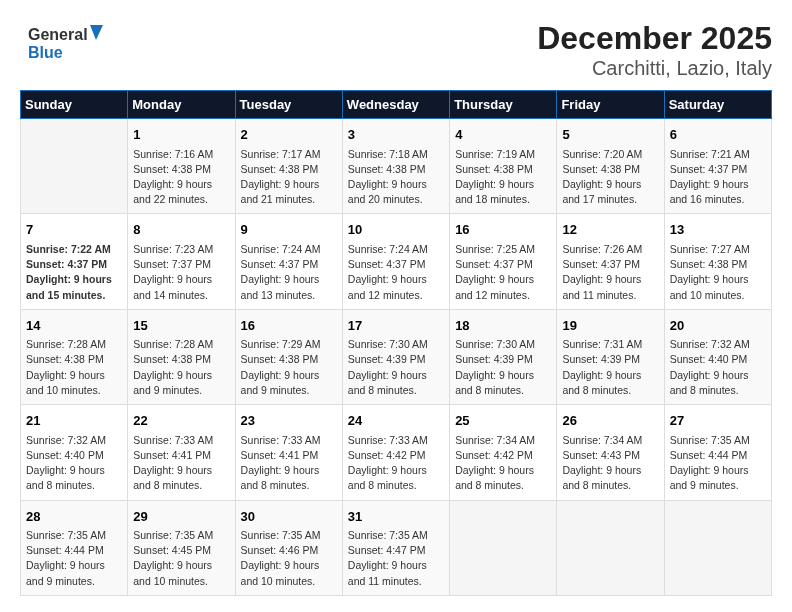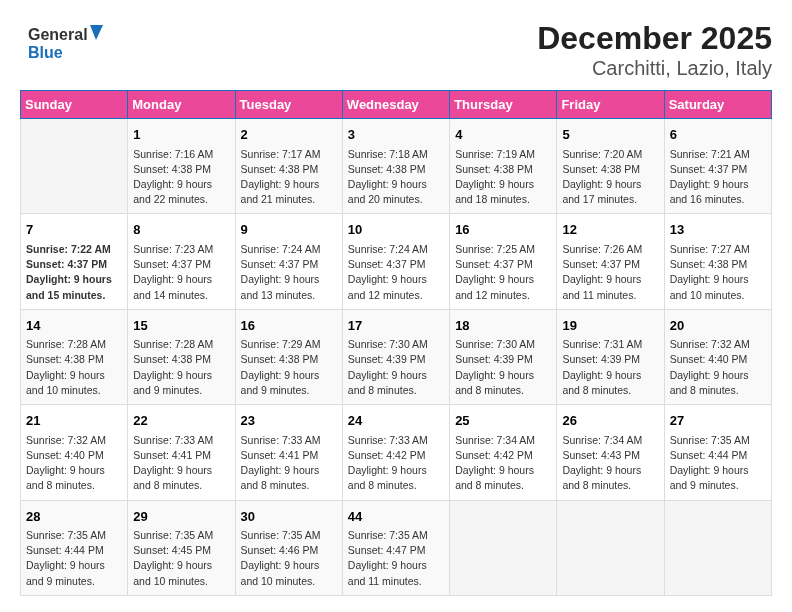--- a/index.html
+++ b/index.html
@@ -33,21 +33,21 @@
     .location-title {
       font-size: 20px;
       color: #555;
     }
     table {
       width: 100%;
       border-collapse: collapse;
       font-size: 11px;
     }
     thead tr th {
-      background-color: #ec4899;
+      background-color: #0f172a;
       color: #fff;
       padding: 6px 4px;
       text-align: left;
       font-size: 13px;
       font-weight: bold;
       border: 1px solid #1a6fba;
     }
     tbody tr {
       border-bottom: 1px solid #ccc;
     }
@@ -152,21 +152,21 @@
       <tr>
         <td>
           <span class="day-num">7</span>
           <div class="cell-text" style="white-space: pre-line; font-weight: bold;">Sunrise: 7:22 AM
 Sunset: 4:37 PM
 Daylight: 9 hours and 15 minutes.</div>
         </td>
         <td>
           <span class="day-num">8</span>
           <div class="cell-text" style="white-space: pre-line;">Sunrise: 7:23 AM
-Sunset: 4:37 PM
+Sunset: 7:37 PM
 Daylight: 9 hours and 14 minutes.</div>
         </td>
         <td>
           <span class="day-num">9</span>
           <div class="cell-text" style="white-space: pre-line;">Sunrise: 7:24 AM
 Sunset: 4:37 PM
 Daylight: 9 hours and 13 minutes.</div>
         </td>
         <td>
           <span class="day-num">10</span>
@@ -294,21 +294,21 @@
 Sunset: 4:45 PM
 Daylight: 9 hours and 10 minutes.</div>
         </td>
         <td>
           <span class="day-num">30</span>
           <div class="cell-text" style="white-space: pre-line;">Sunrise: 7:35 AM
 Sunset: 4:46 PM
 Daylight: 9 hours and 10 minutes.</div>
         </td>
         <td>
-          <span class="day-num">44</span>
+          <span class="day-num">31</span>
           <div class="cell-text" style="white-space: pre-line;">Sunrise: 7:35 AM
 Sunset: 4:47 PM
 Daylight: 9 hours and 11 minutes.</div>
         </td>
         <td class="empty-cell"></td>
         <td class="empty-cell"></td>
         <td class="empty-cell"></td>
       </tr>
     </tbody>
 </table>

